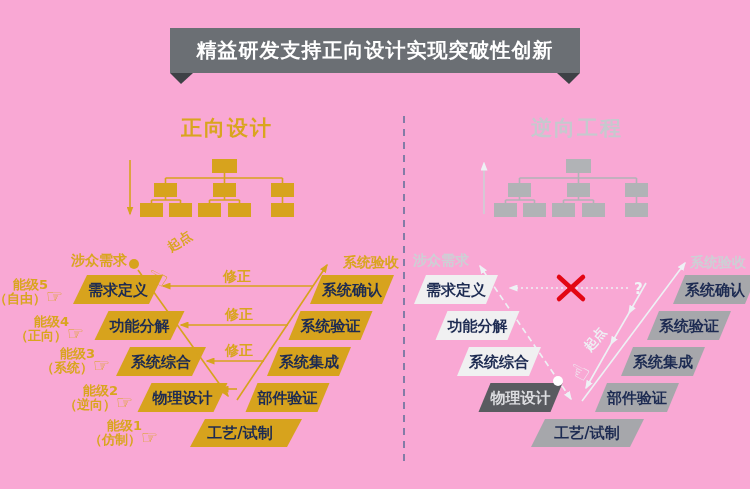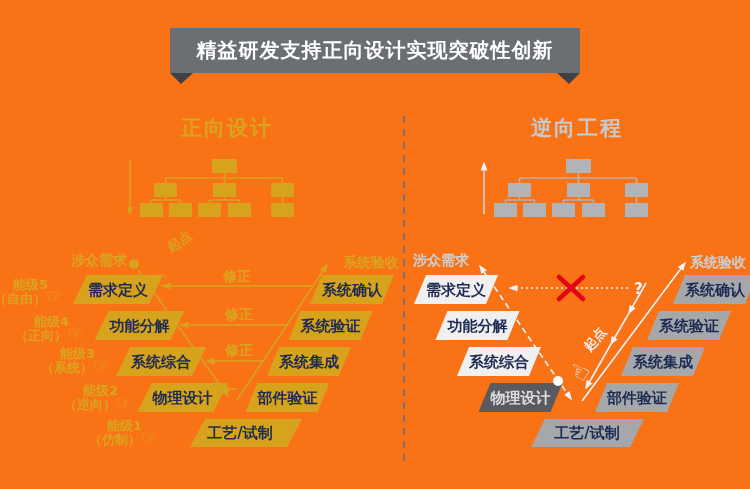--- a/index.html
+++ b/index.html
@@ -1,16 +1,16 @@
 <!DOCTYPE html>
 <html><head>
 <meta charset="utf-8">
 <style>
   html,body{margin:0;padding:0;background:#152a5c;}
-  .stage{width:750px;height:489px;background:#f97316;position:relative;overflow:hidden;
+  .stage{width:750px;height:489px;background:#f9a8d4;position:relative;overflow:hidden;
          font-family:"DejaVu Sans","Liberation Sans",sans-serif;}
   svg{display:block}
   text{font-family:"DejaVu Sans","Liberation Sans",sans-serif;}
   .banner-band{fill:#6b6f74;}
   .banner-fold{fill:#3e4146;}
   .banner-title{fill:#ffffff;font-size:20px;font-weight:bold;letter-spacing:1px;}
   .fwd-title{fill:#d9a51e;font-size:21px;font-weight:bold;letter-spacing:2px;}
   .rev-title{fill:#c6c9ce;font-size:21px;font-weight:bold;letter-spacing:2px;}
   .gold{fill:#d7a31d;}
   .gold-line{stroke:#d7a31d;stroke-width:1.6;fill:none;}

